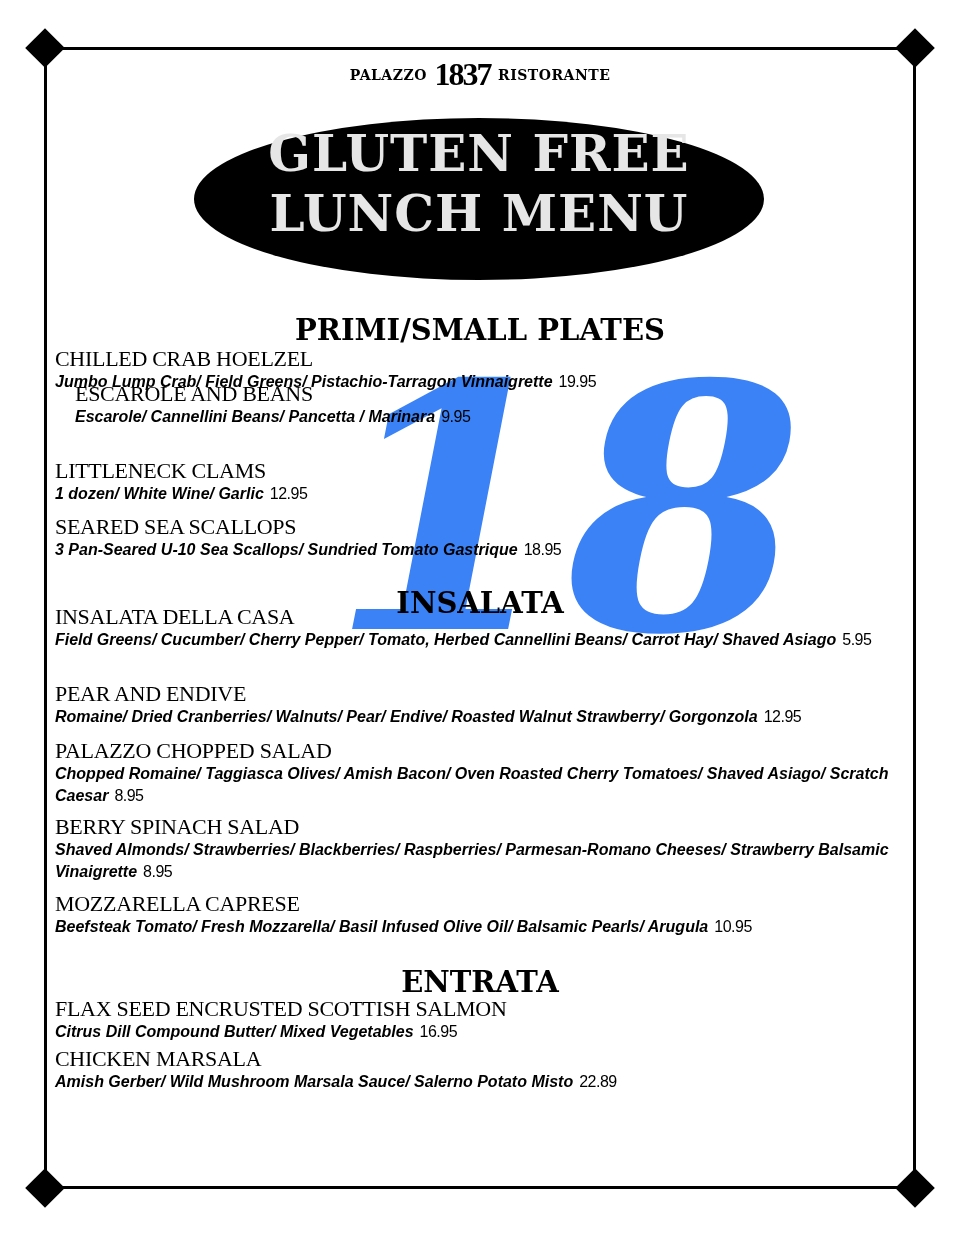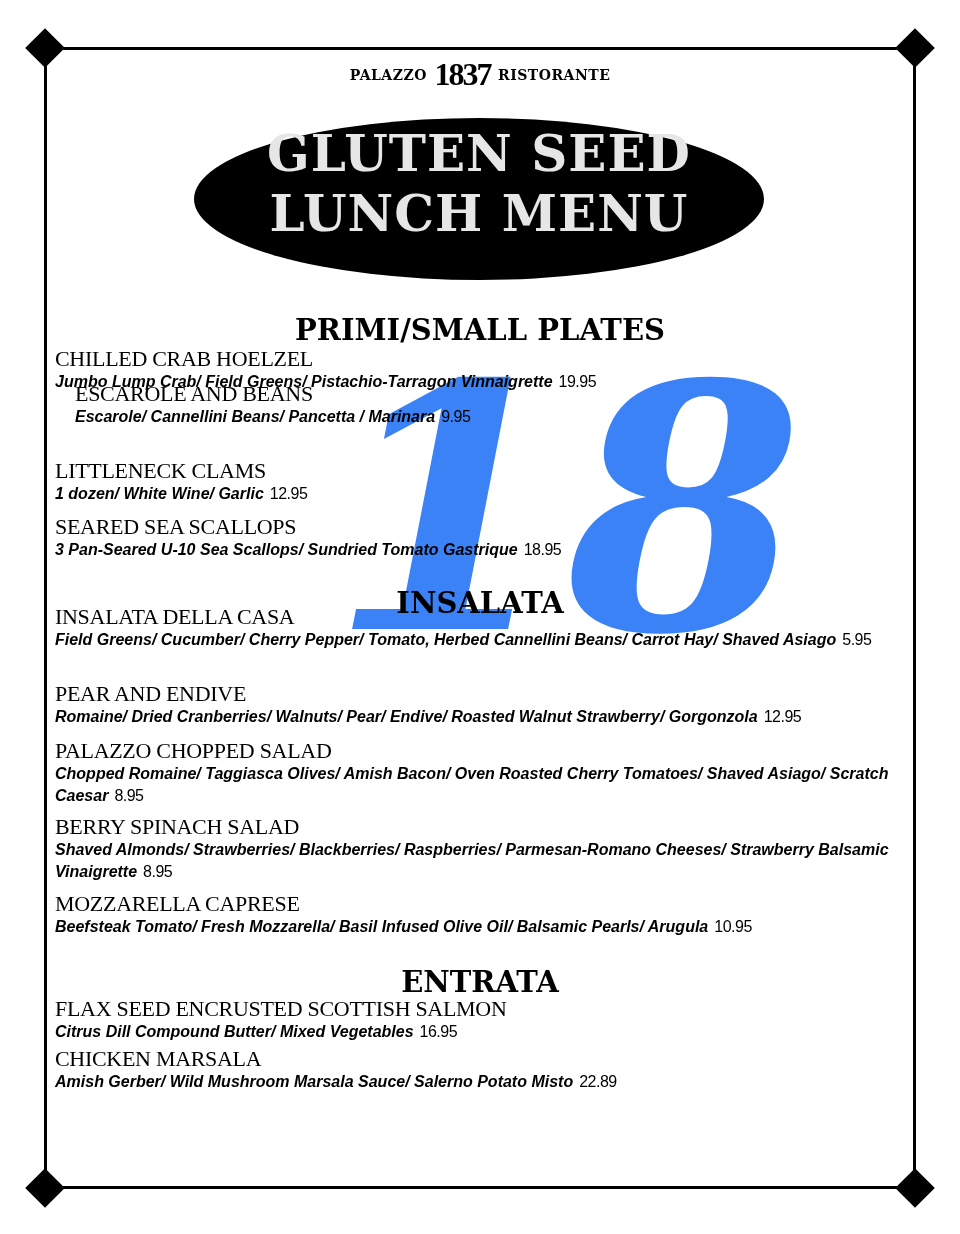--- a/index.html
+++ b/index.html
@@ -162,21 +162,21 @@
   <span>18</span>
 </div>
 
 <div class="brand">
   <span class="word">PALAZZO</span>
   <span class="year">1837</span>
   <span class="word">RISTORANTE</span>
 </div>
 
 <div class="title-oval">
-  <span class="title-line first">GLUTEN SEED</span>
+  <span class="title-line first">GLUTEN FREE</span>
   <span class="title-line">LUNCH MENU</span>
 </div>
 
 <div class="menu">
 
   <div class="section-header" style="top:316px;">PRIMI/SMALL PLATES</div>
 
   <div class="item" style="top:347px;">
     <span class="item-name">CHILLED CRAB HOELZEL</span>
     <span class="item-desc"><span>Jumbo Lump Crab/ Field Greens/ Pistachio-Tarragon Vinnaigrette</span><span class="item-price">19.95</span></span>

